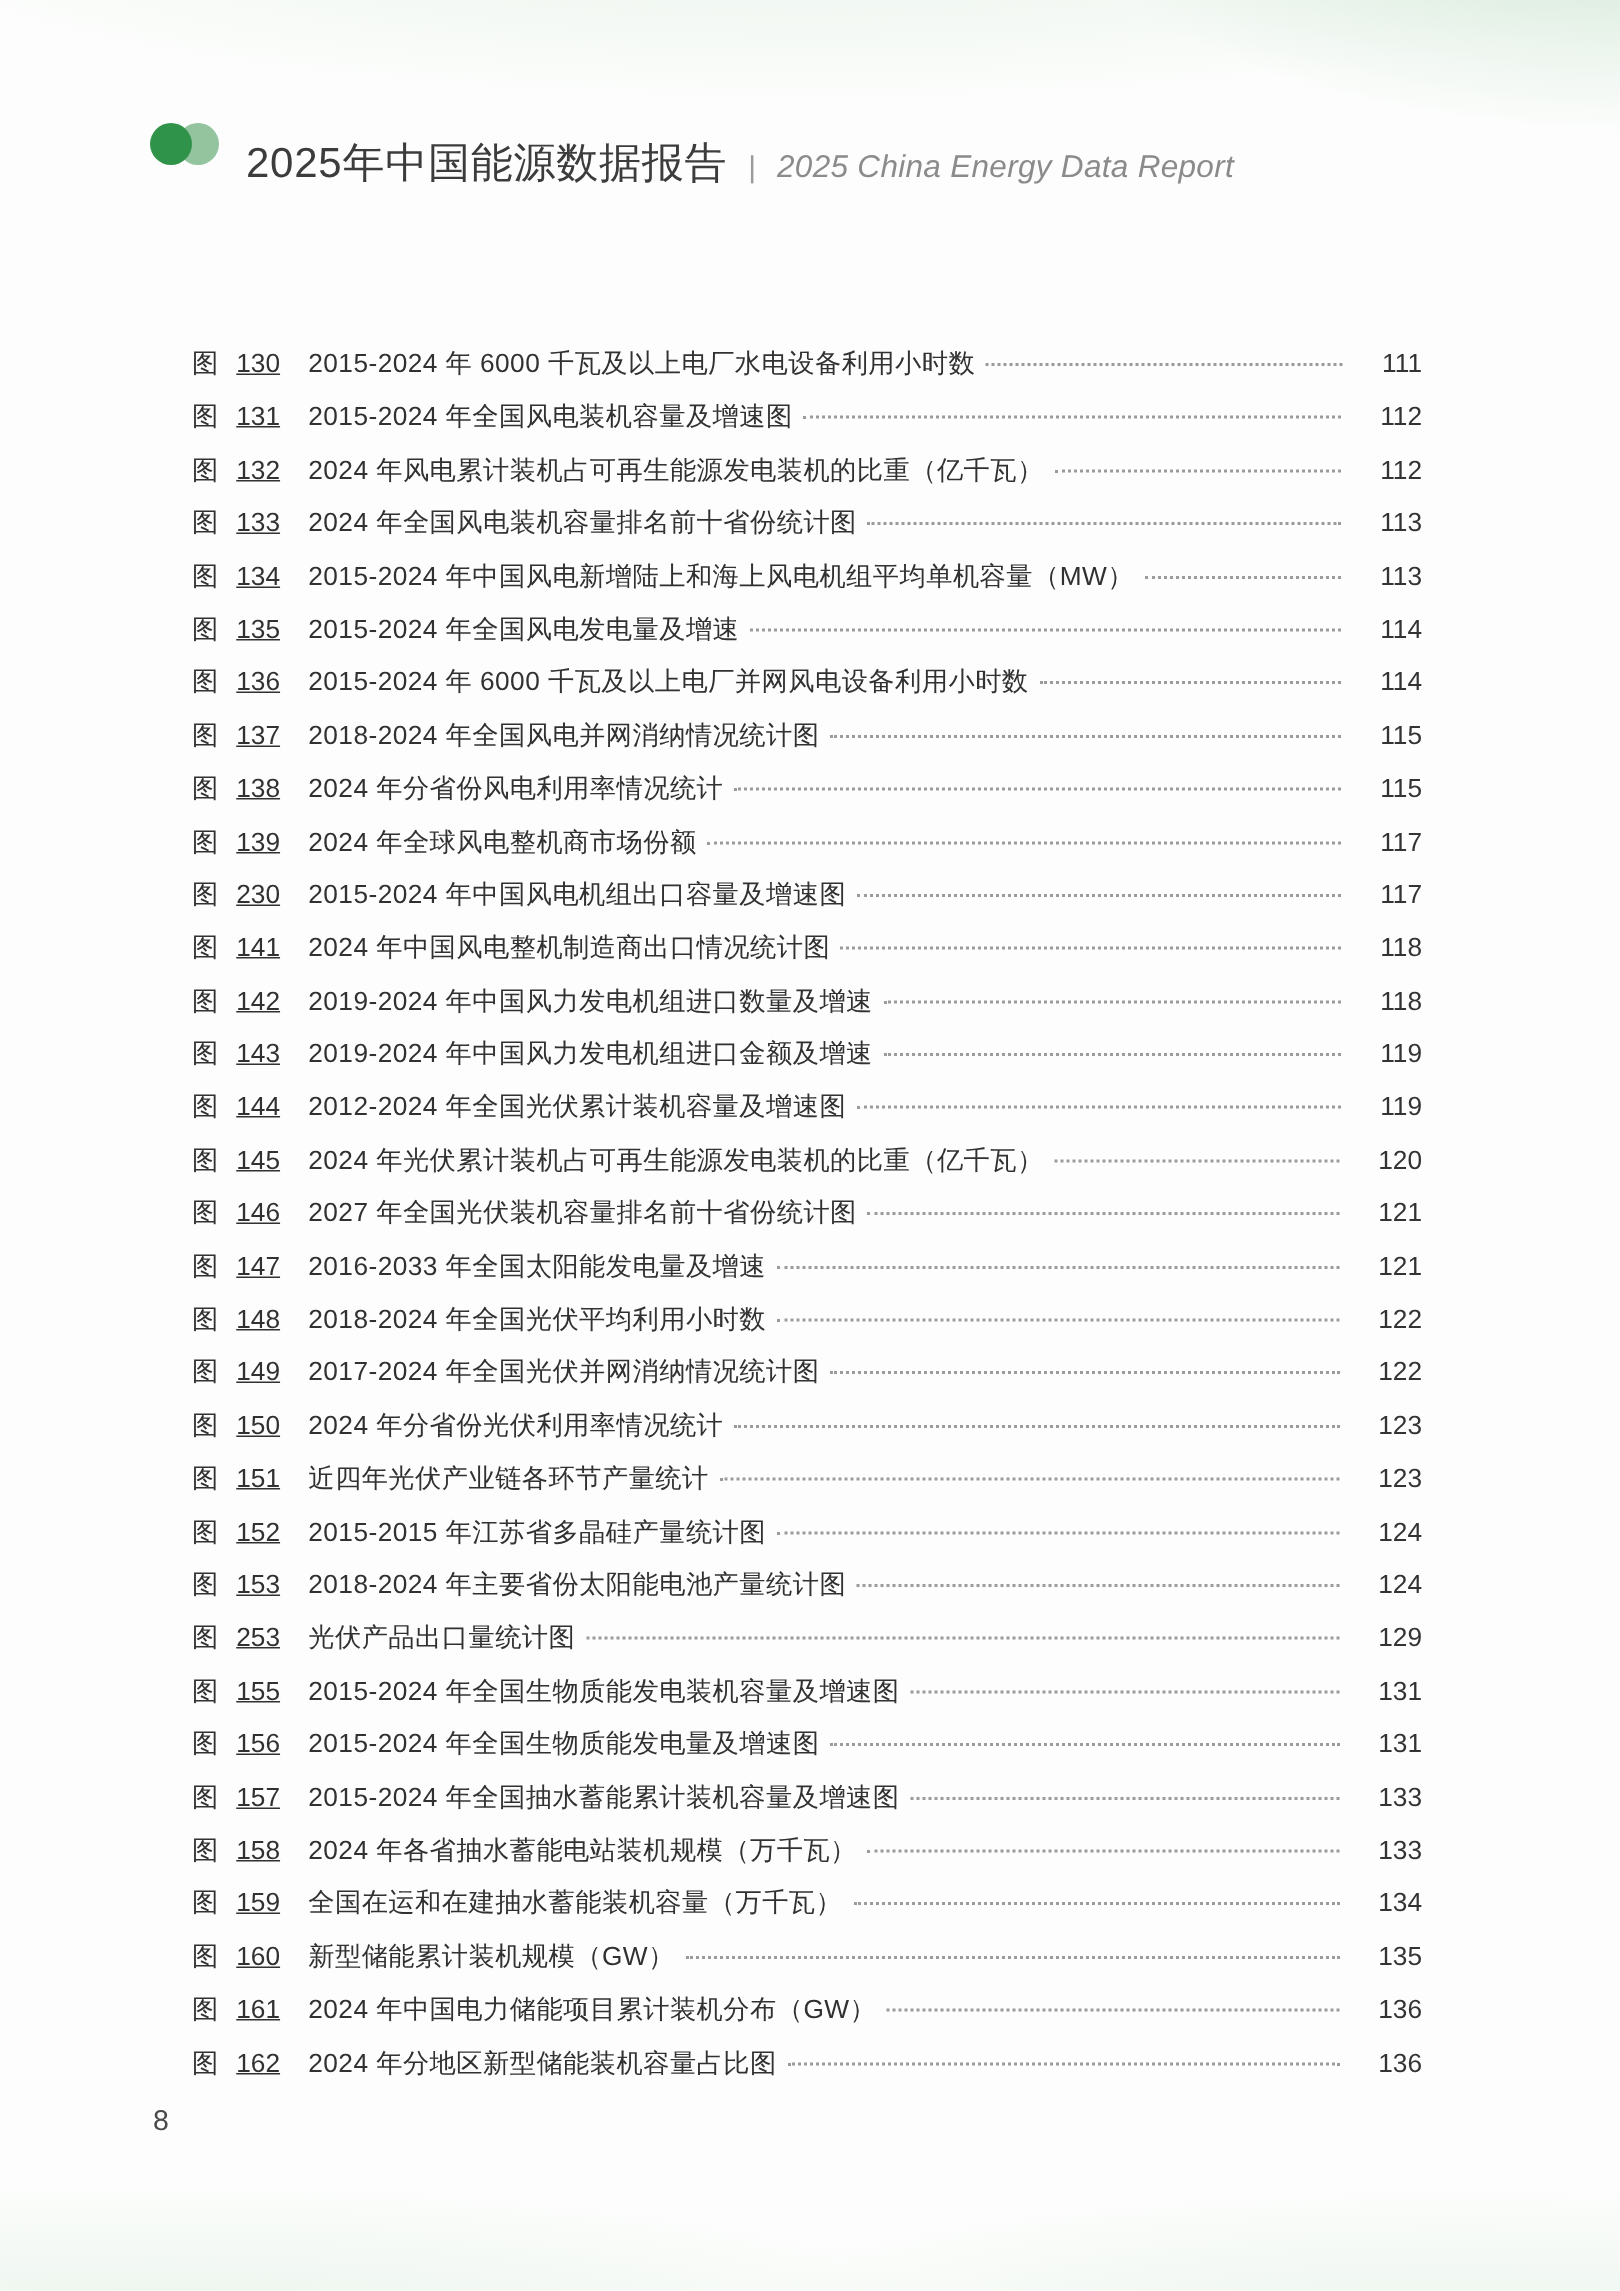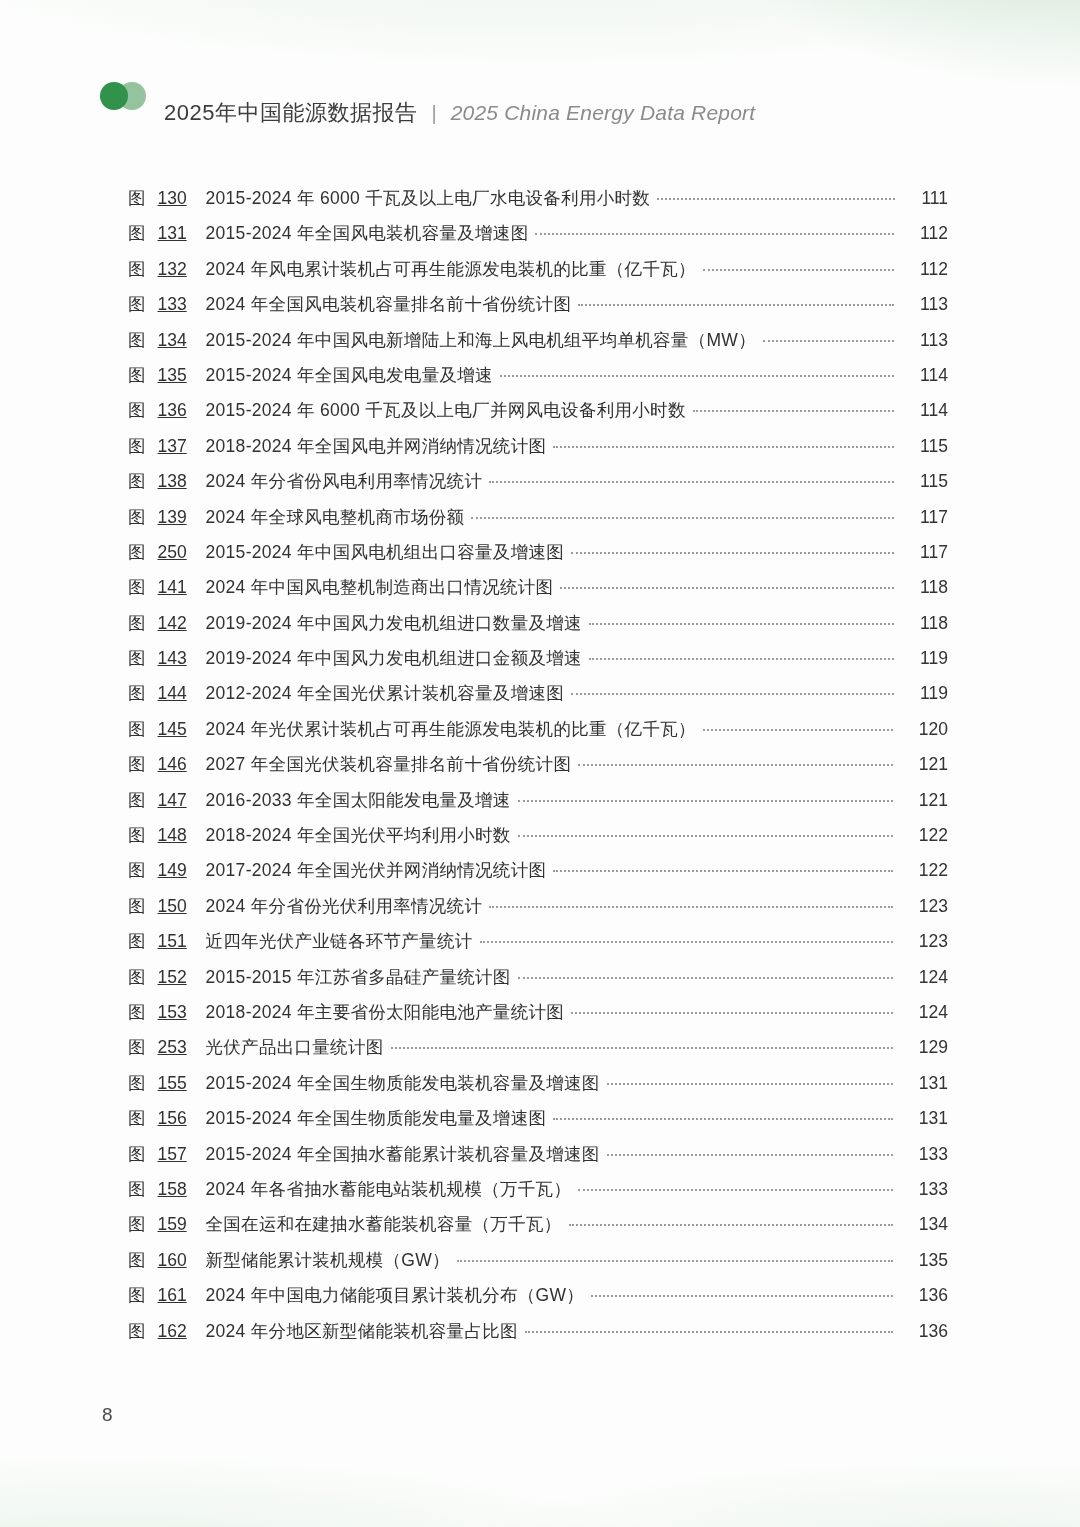--- a/index.html
+++ b/index.html
@@ -35,41 +35,41 @@
     position: relative;
     width: 48px;
     height: 30px;
     flex: 0 0 auto;
     margin-right: 16px;
   }
   .logo .circle { position: absolute; top: 1px; width: 28px; height: 28px; border-radius: 50%; }
   .logo .circle.light { left: 18px; background: #93c49e; }
   .logo .circle.dark  { left: 0;   background: #2f9449; }
   .header-title { display: flex; align-items: baseline; white-space: nowrap; }
-  .title-zh { font-size: 22px; color: #3c3c3c; letter-spacing: 0.5px; }
+  .title-zh { font-size: 28px; color: #3c3c3c; letter-spacing: 0.5px; }
   .title-sep { font-size: 20px; color: #9a9a9a; margin: 0 14px; font-weight: 300; }
   .title-en { font-size: 21px; color: #8b8b8b; font-style: italic; letter-spacing: 0.2px; margin-top: 36px; }
   
   .toc {
     position: absolute;
     top: 186px;
     left: 128px;
     right: 132px;
   }
   .toc-row {
     display: flex;
     align-items: baseline;
     height: 35.4px;
     font-size: 17.5px;
     color: #313131;
     white-space: nowrap;
   }
   .fig-label { flex: 0 0 auto; margin-right: 12px; }
   .fig-num   { flex: 0 0 34px; text-decoration: underline; }
-  .fig-title { flex: 0 0 auto; margin-left: 14px; letter-spacing: 0.3px; }
+  .fig-title { flex: 0 0 auto; margin-left: 14px; letter-spacing: 0.3px; margin-top: 44px; }
   .leader {
     flex: 1 1 auto;
     min-width: 12px;
     border-bottom: 2px dotted #9b9b9b;
     margin: 0 3px 0 7px;
     transform: translateY(-4px);
   }
   .page-num { flex: 0 0 auto; color: #333333; margin-left: 23px; }
   
   .footer {
@@ -173,21 +173,21 @@
     <div class="toc-row">
       <span class="fig-label">图</span>
       <span class="fig-num">139</span>
       <span class="fig-title">2024 年全球风电整机商市场份额</span>
       <span class="leader"></span>
       <span class="page-num">117</span>
     </div>
 
     <div class="toc-row">
       <span class="fig-label">图</span>
-      <span class="fig-num">250</span>
+      <span class="fig-num">230</span>
       <span class="fig-title">2015-2024 年中国风电机组出口容量及增速图</span>
       <span class="leader"></span>
       <span class="page-num">117</span>
     </div>
 
     <div class="toc-row">
       <span class="fig-label">图</span>
       <span class="fig-num">141</span>
       <span class="fig-title">2024 年中国风电整机制造商出口情况统计图</span>
       <span class="leader"></span>

